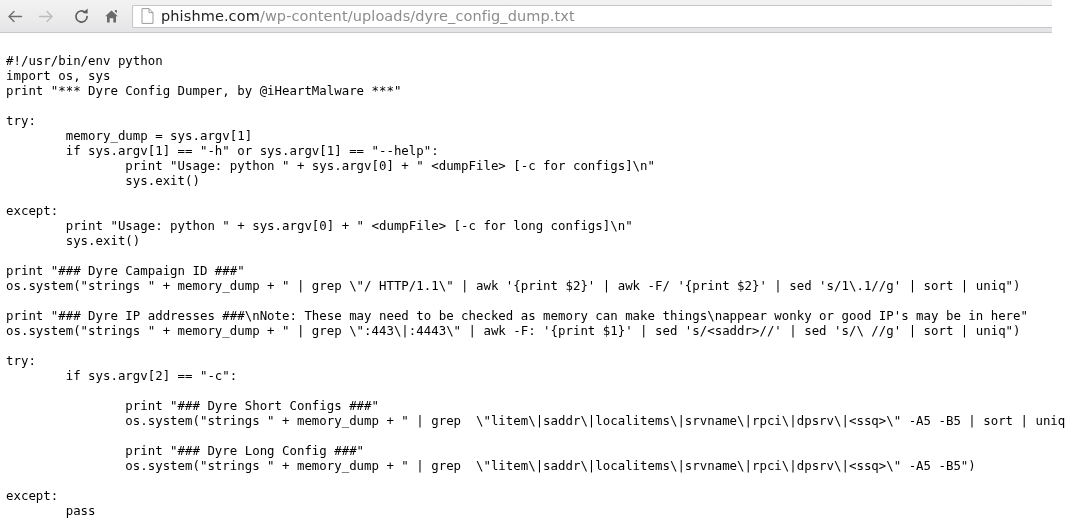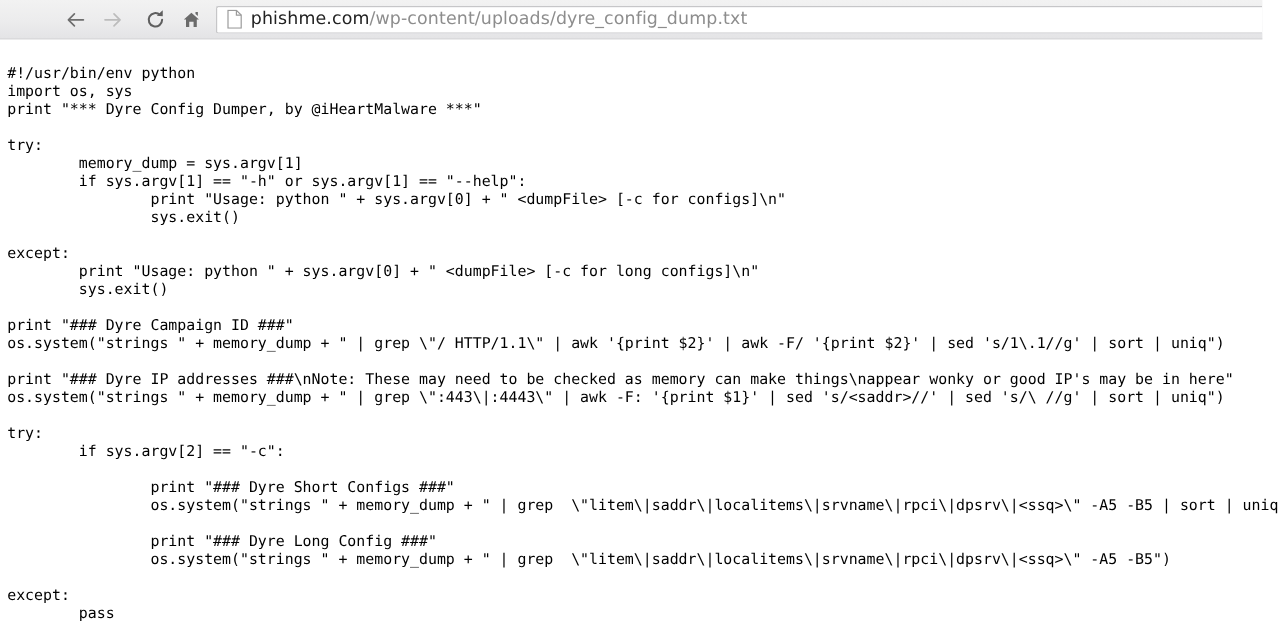--- a/index.html
+++ b/index.html
@@ -17,21 +17,20 @@
   
   #browser-chrome {
     position: relative;
     width: 1052px;
     height: 33px;
     background: linear-gradient(to bottom, #f2f2f2 0%, #ececed 55%, #e4e4e6 100%);
     border-bottom: 1px solid #c9c9cc;
     box-sizing: border-box;
     display: flex;
     align-items: center;
-    padding-left: 48px;
   }
 
   .nav-btn {
     width: 30px;
     height: 30px;
     display: flex;
     align-items: center;
     justify-content: center;
     flex: 0 0 auto;
   }

